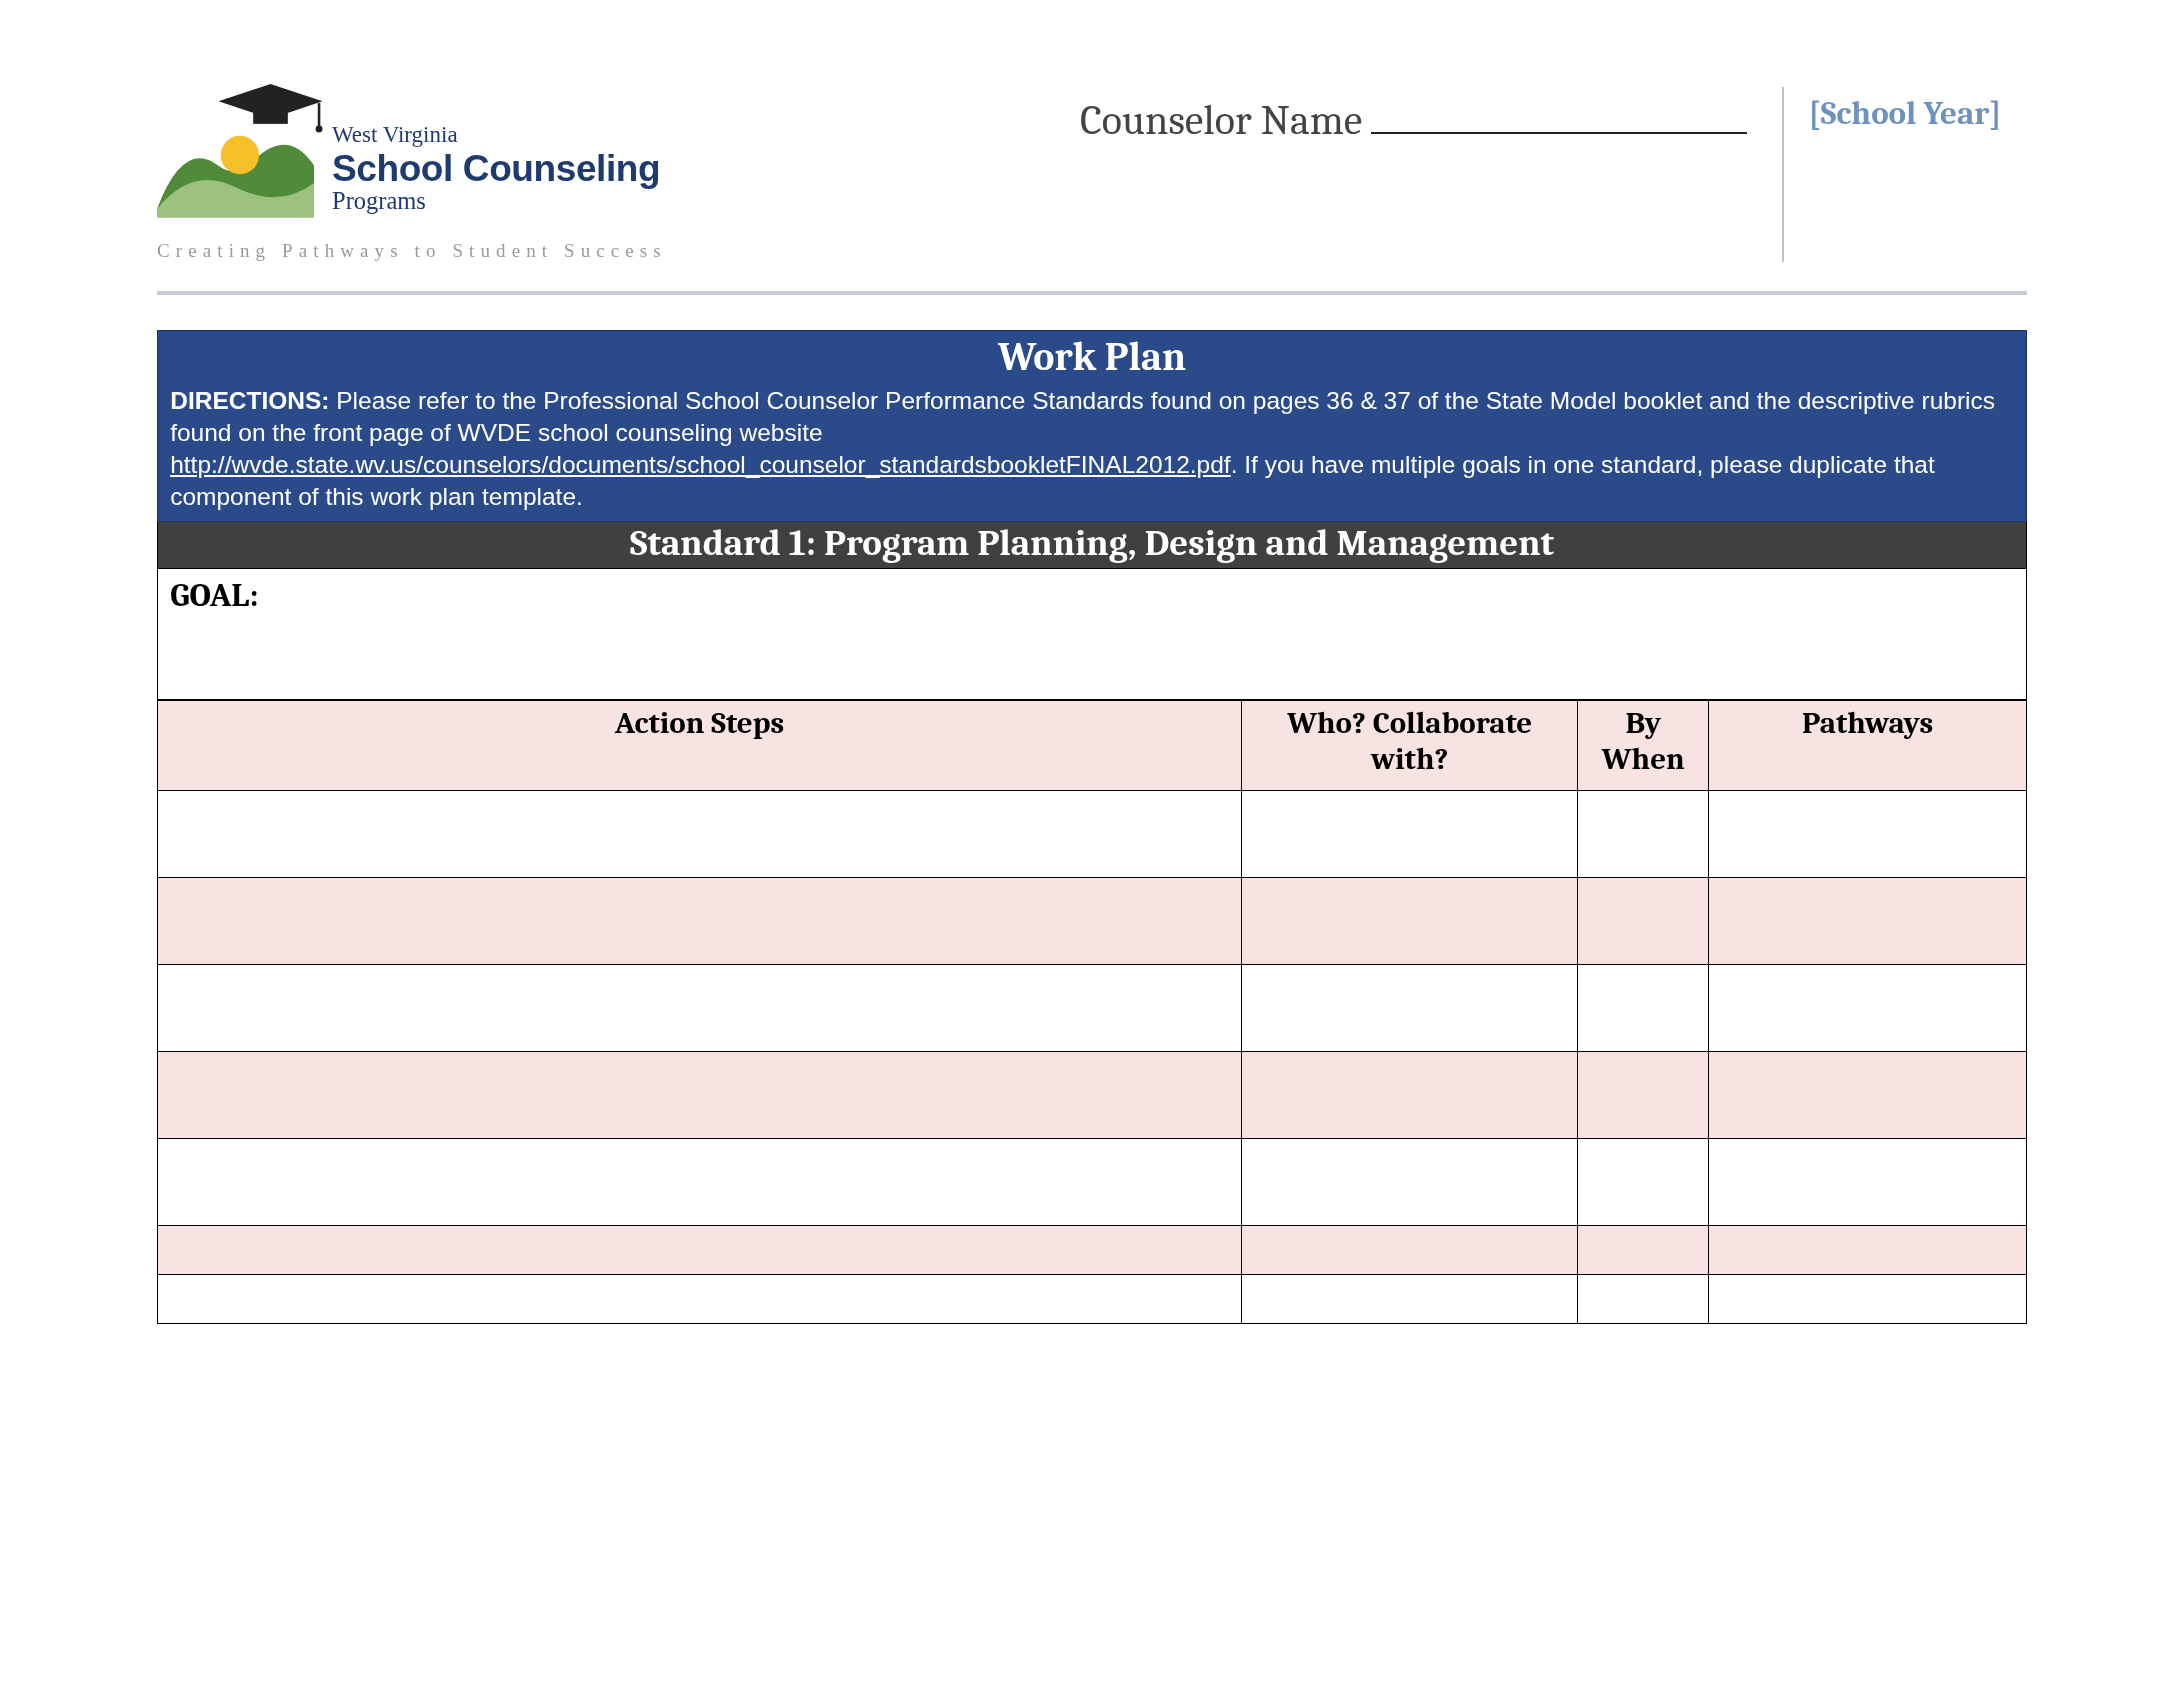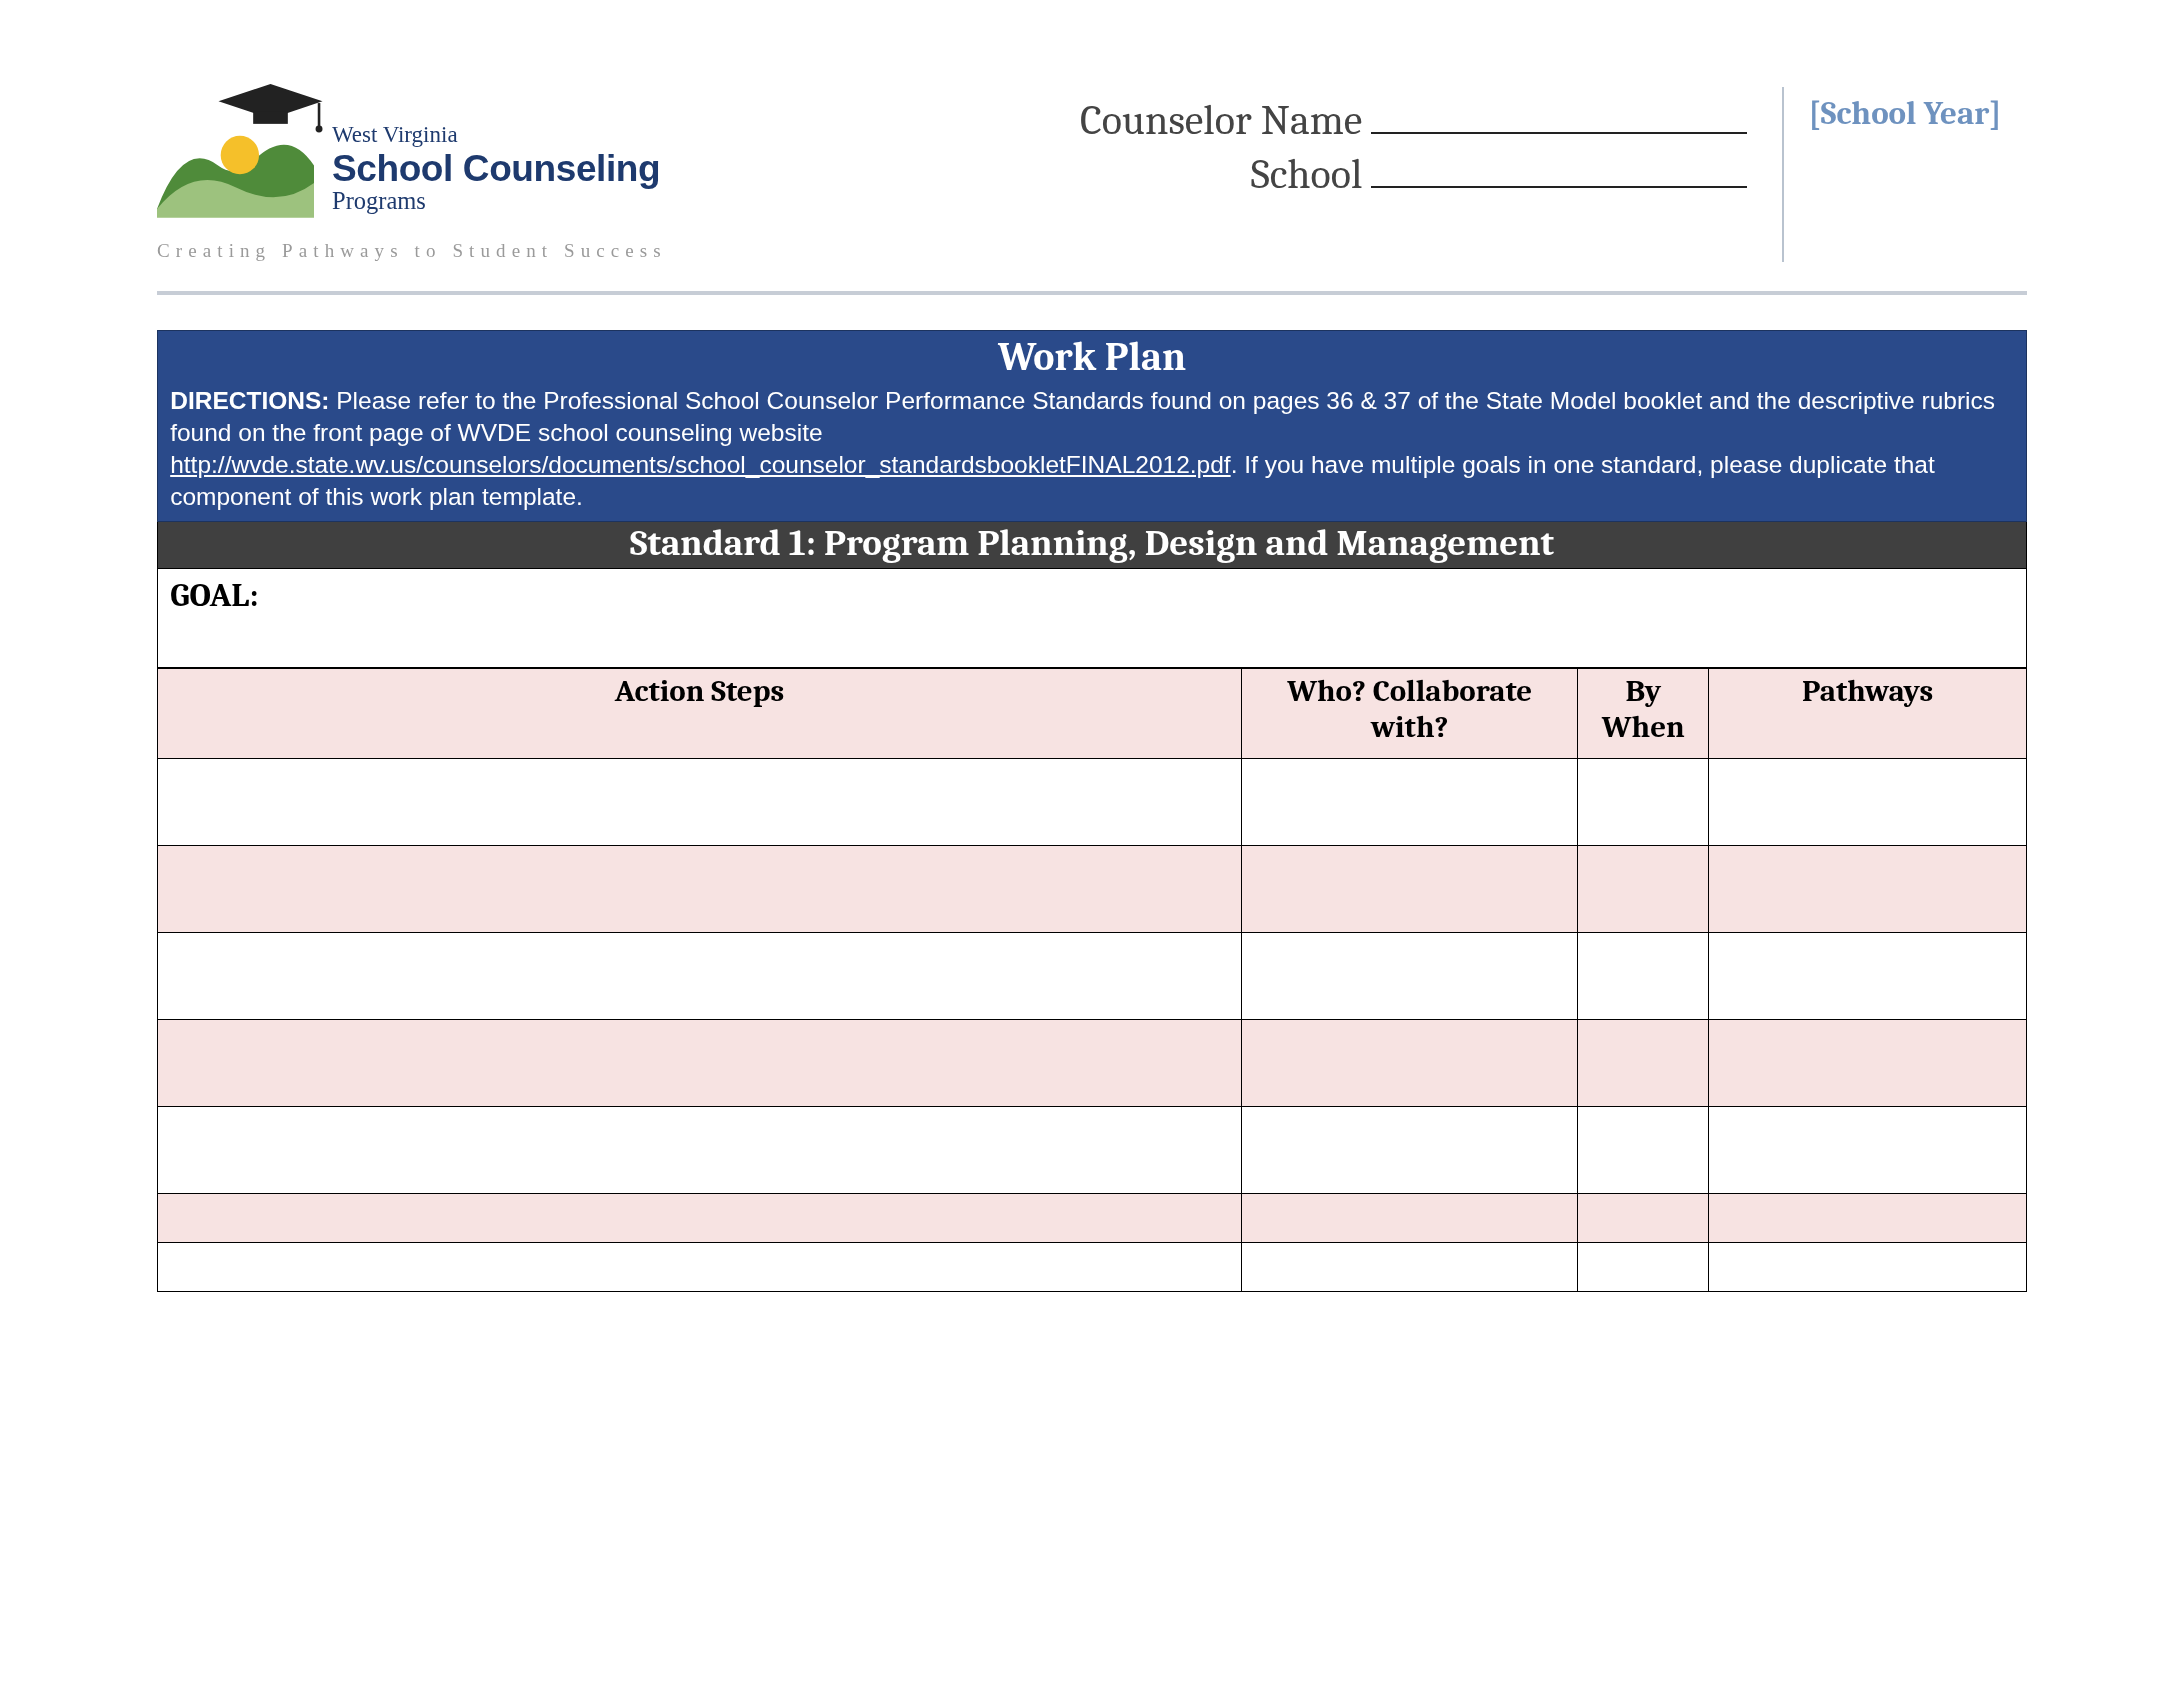--- a/index.html
+++ b/index.html
@@ -127,21 +127,21 @@
     border:0.9px solid #000;
     border-top:none;
   }
   .goal-cell {
     border:0.9px solid #000;
     border-top:none;
     font-family: Cambria, Georgia, serif;
     font-size: 33px;
     font-weight: bold;
     padding: 7px 12.2px;
-    height: 99px;
+    height: 131px;
   }
   
   table.plan {
     width:100%;
     border-collapse: collapse;
   }
   table.plan th, table.plan td {
     border:0.9px solid #000;
     font-family: Cambria, Georgia, serif;
   }
@@ -190,24 +190,20 @@
       <div class="logo-line3">Programs</div>
     </div>
     <div class="logo-tagline">Creating Pathways to Student Success</div>
   </div>
 
   <div class="header-center">
     <div class="line">
       <span class="label">Counselor Name</span>
       <span class="blank"></span>
     </div>
-    <div class="line">
-      <span class="label">School</span>
-      <span class="blank"></span>
-    </div>
   </div>
 
   <div class="header-right">
     <div class="year">[School Year]</div>
   </div>
 </div>
 
 <div class="divider-top"></div>
 
 <div class="panel">

